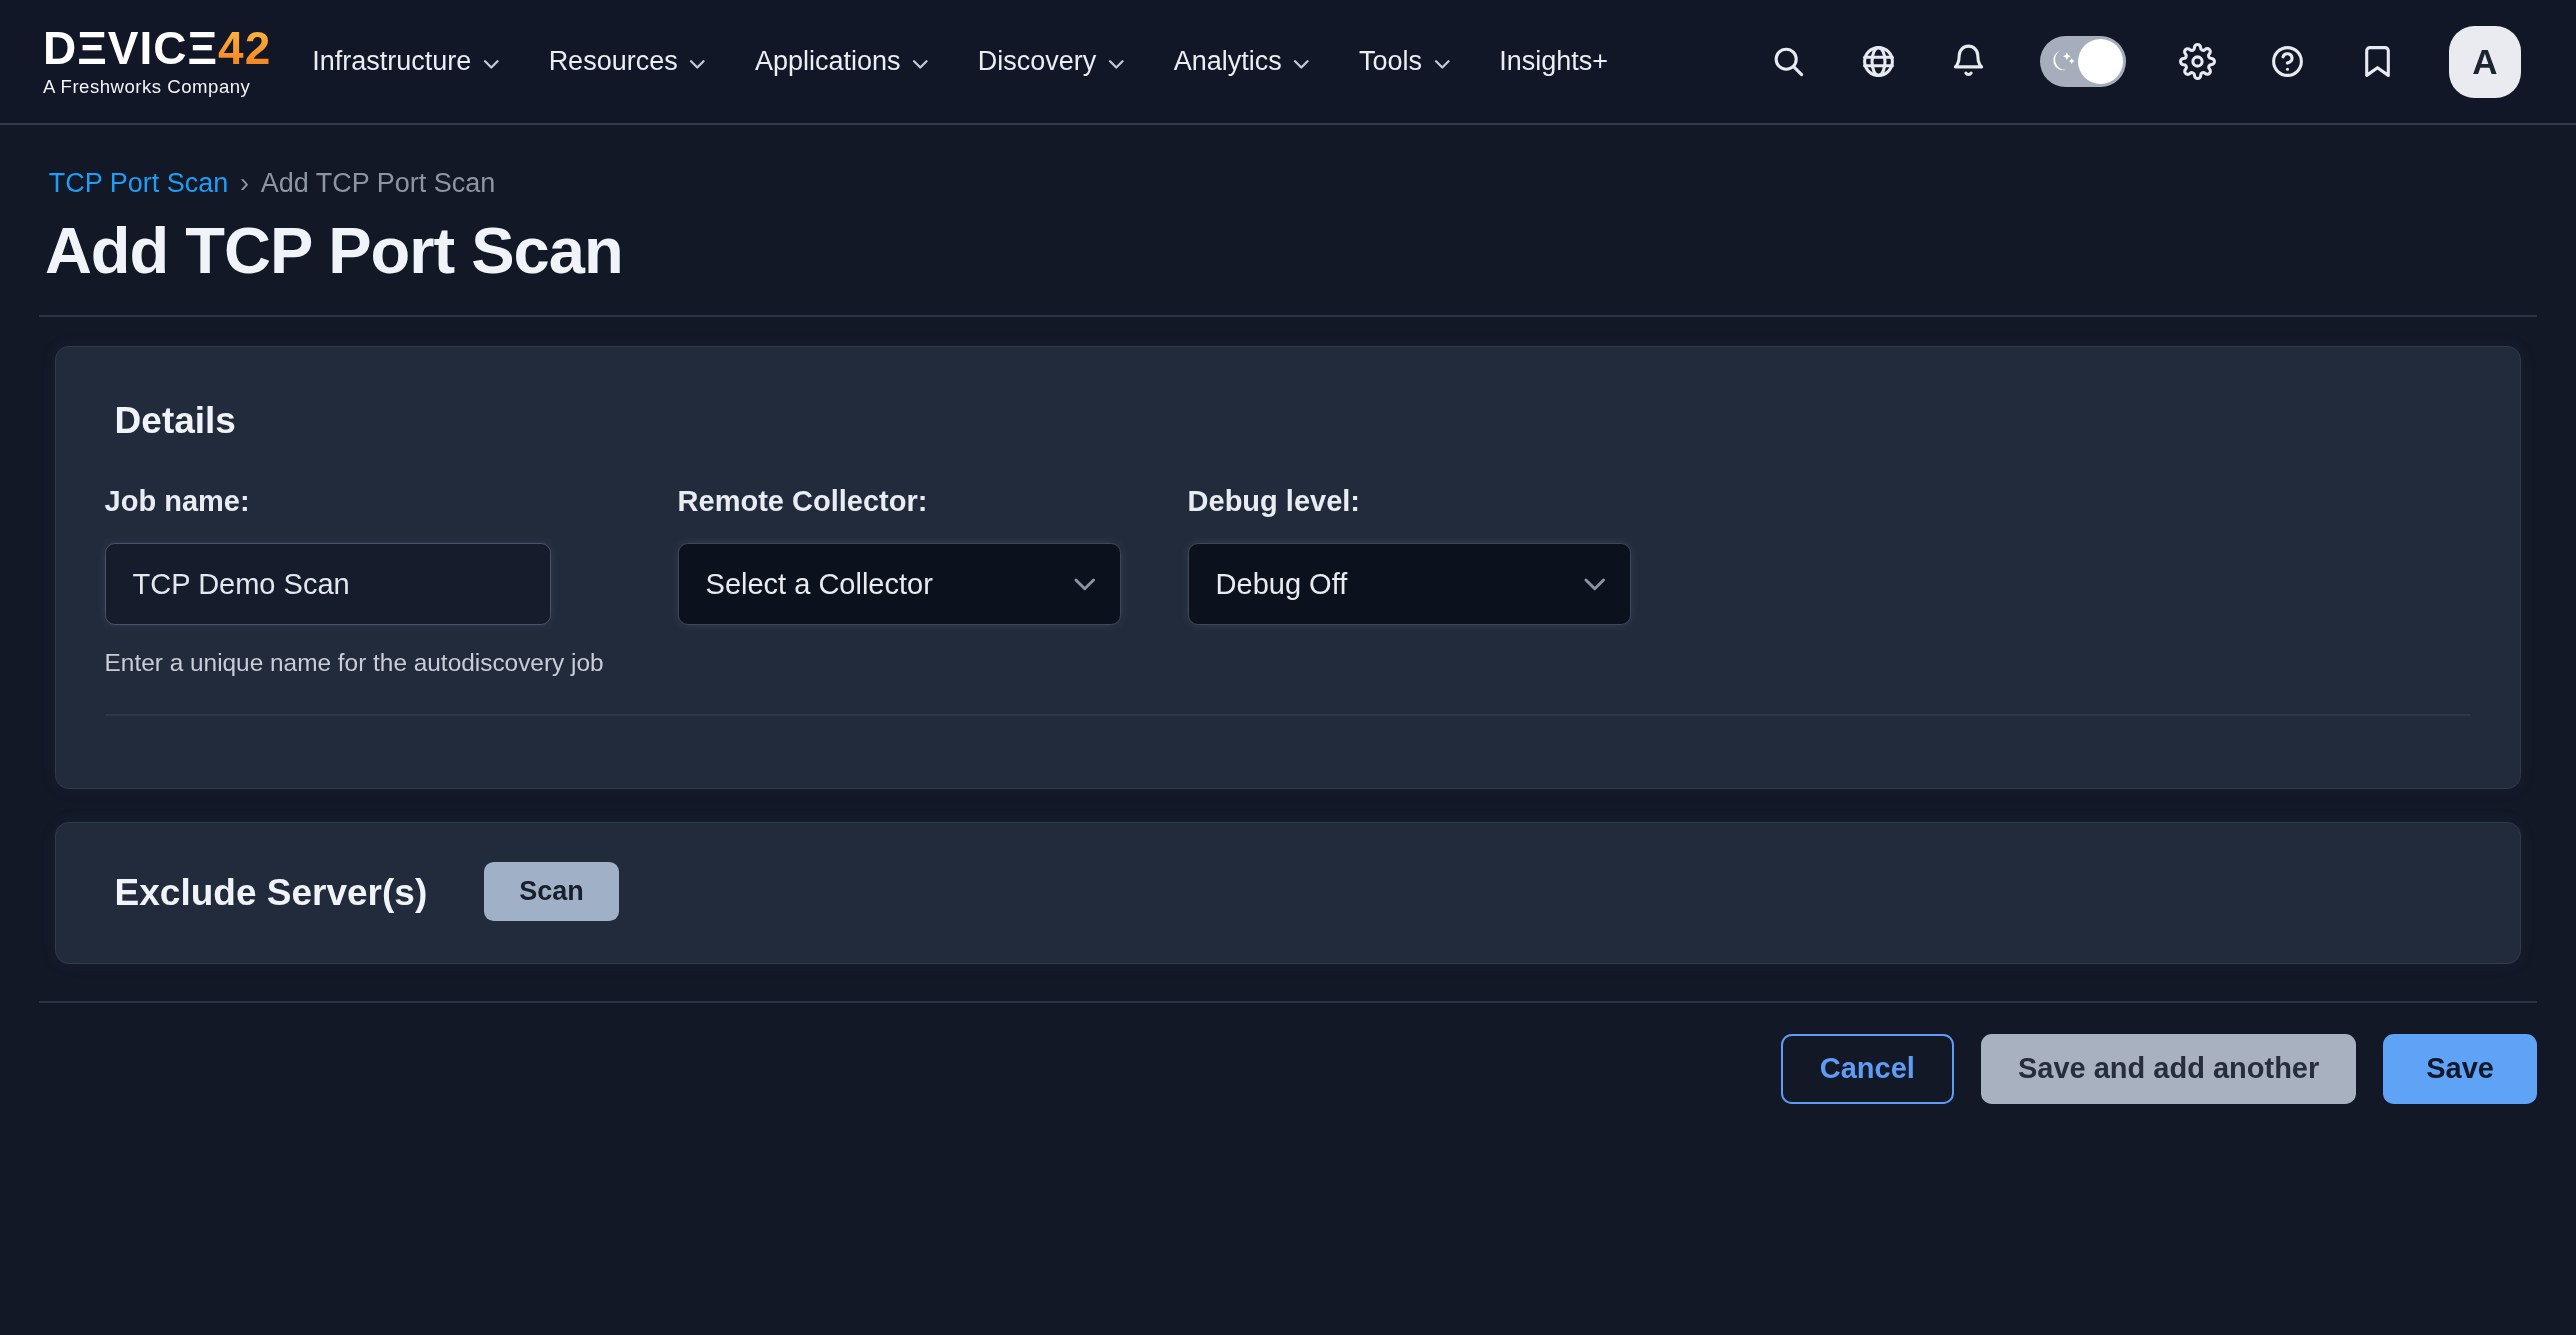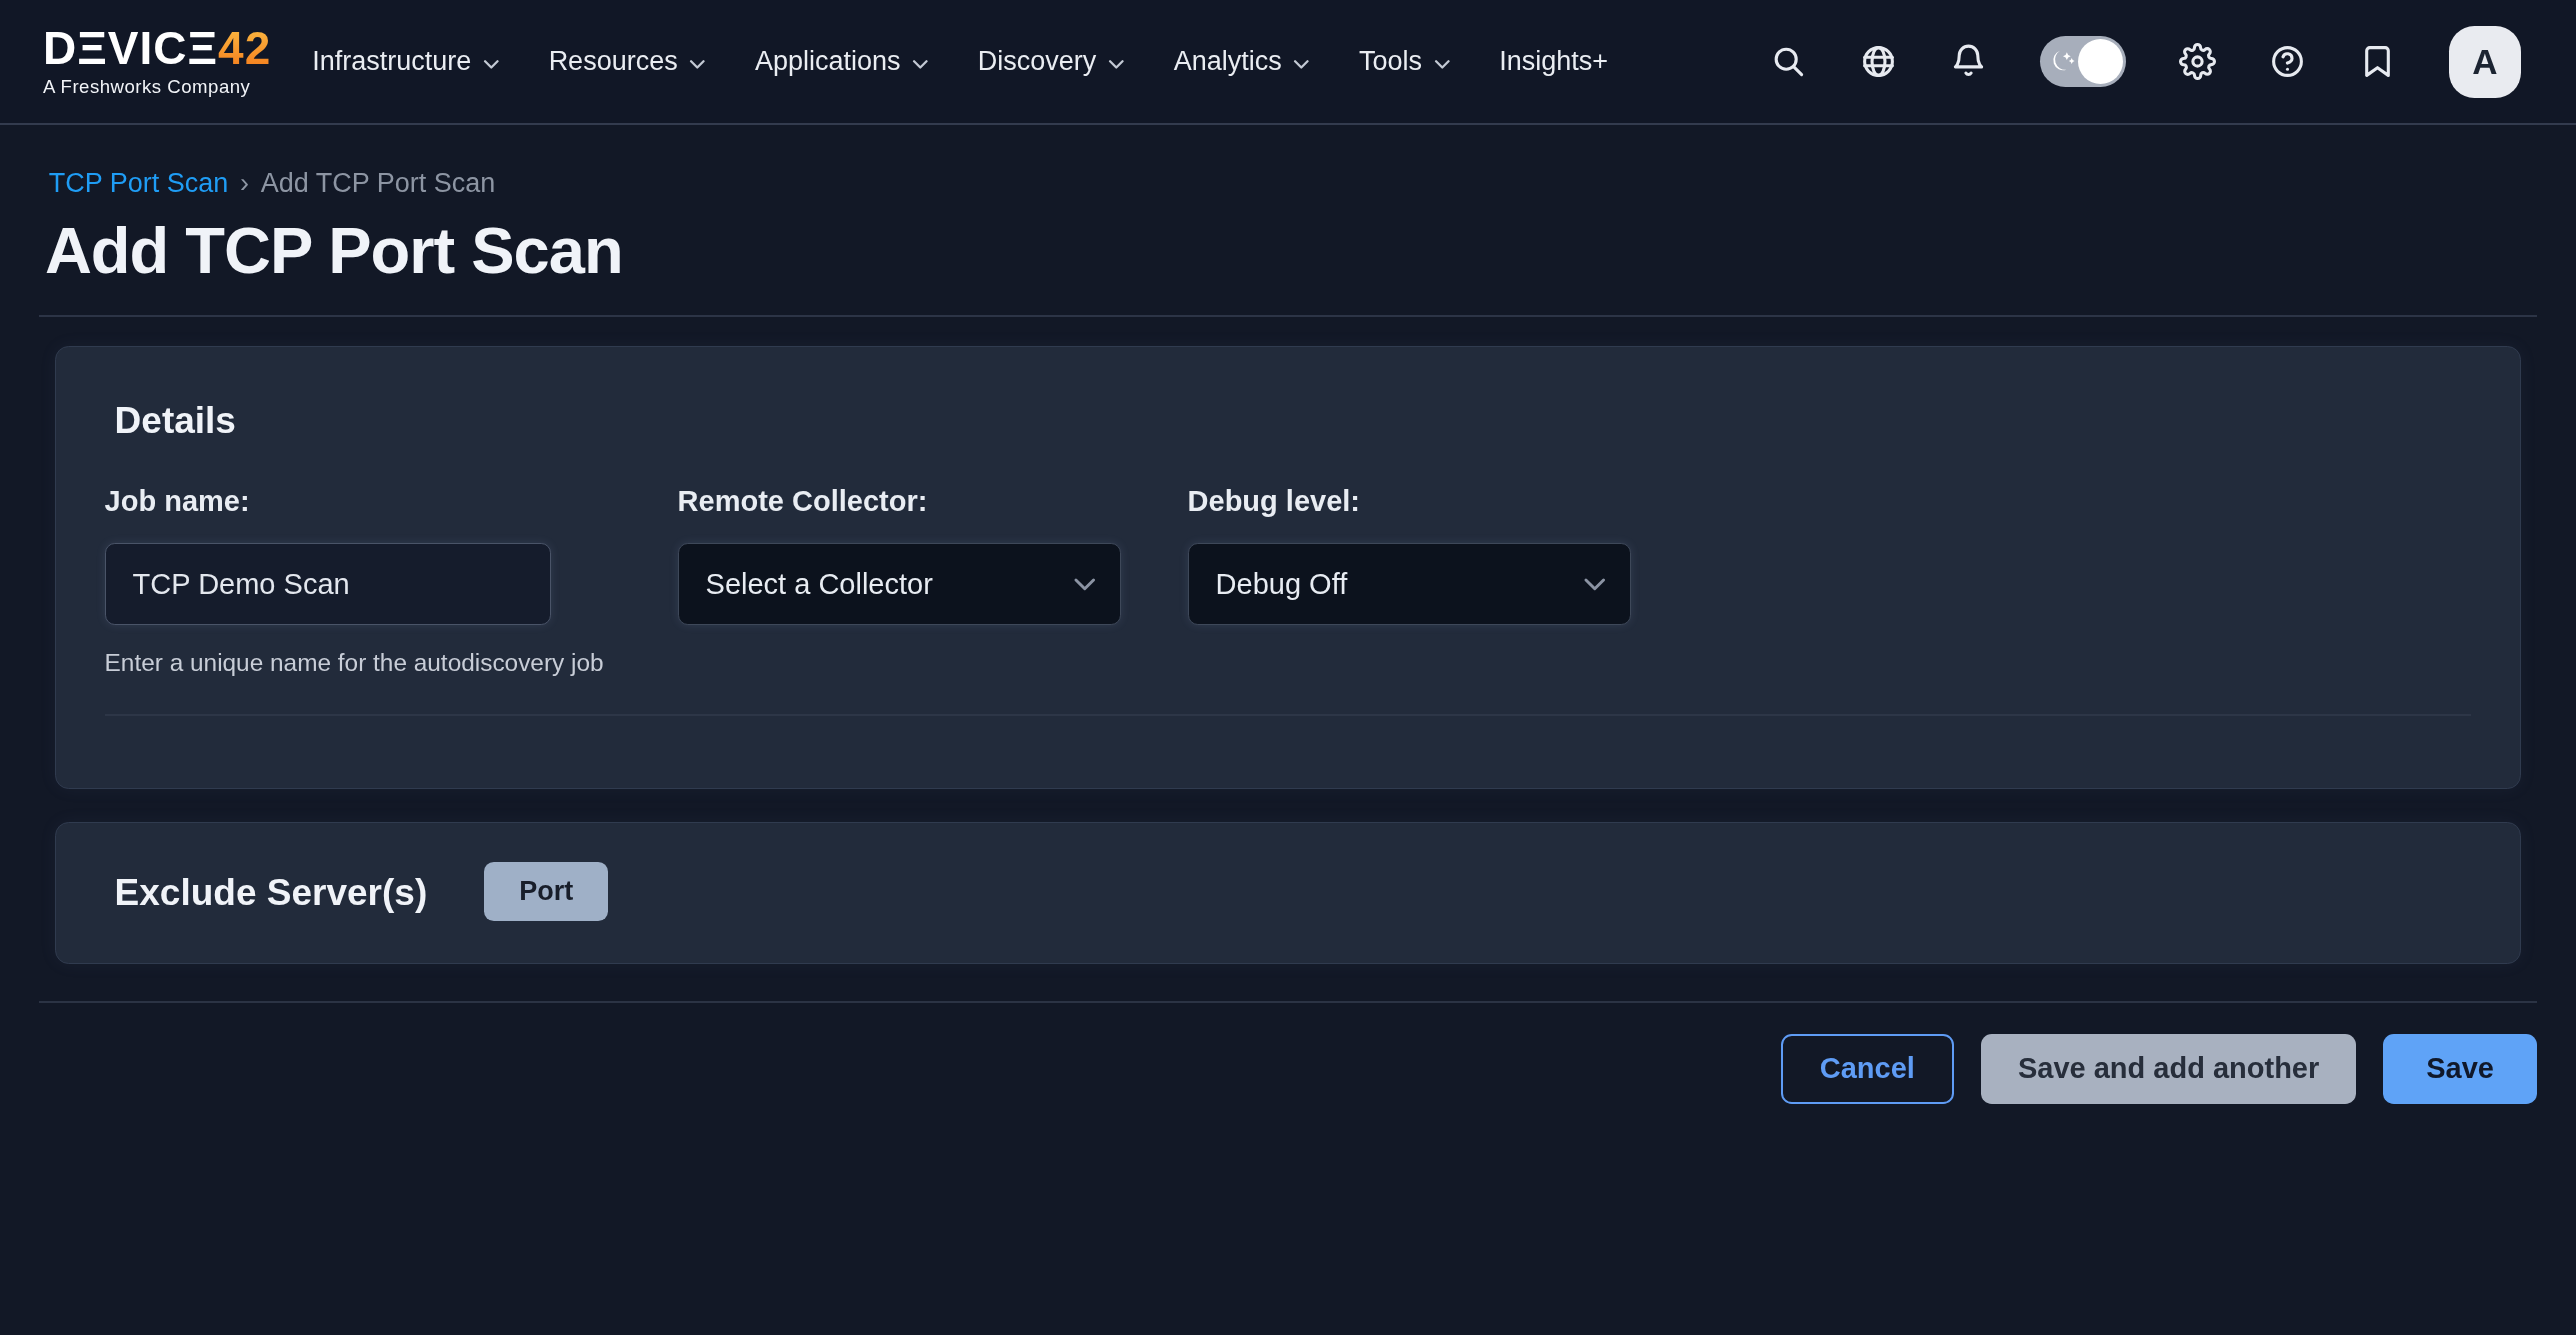--- a/index.html
+++ b/index.html
@@ -266,21 +266,21 @@
         </div>
       </div>
     </div>
 
     <hr class="card-divider">
 
   </section>
 
   <section class="card exclude-card">
     <h2 class="card-heading">Exclude Server(s)</h2>
-    <button class="show-btn">Port</button>
+    <button class="show-btn">Scan</button>
   </section>
 
   <hr class="footer-divider">
 
   <div class="footer-actions">
     <button class="btn btn-cancel">Cancel</button>
     <button class="btn btn-secondary">Save and add another</button>
     <button class="btn btn-primary">Save</button>
   </div>
 

